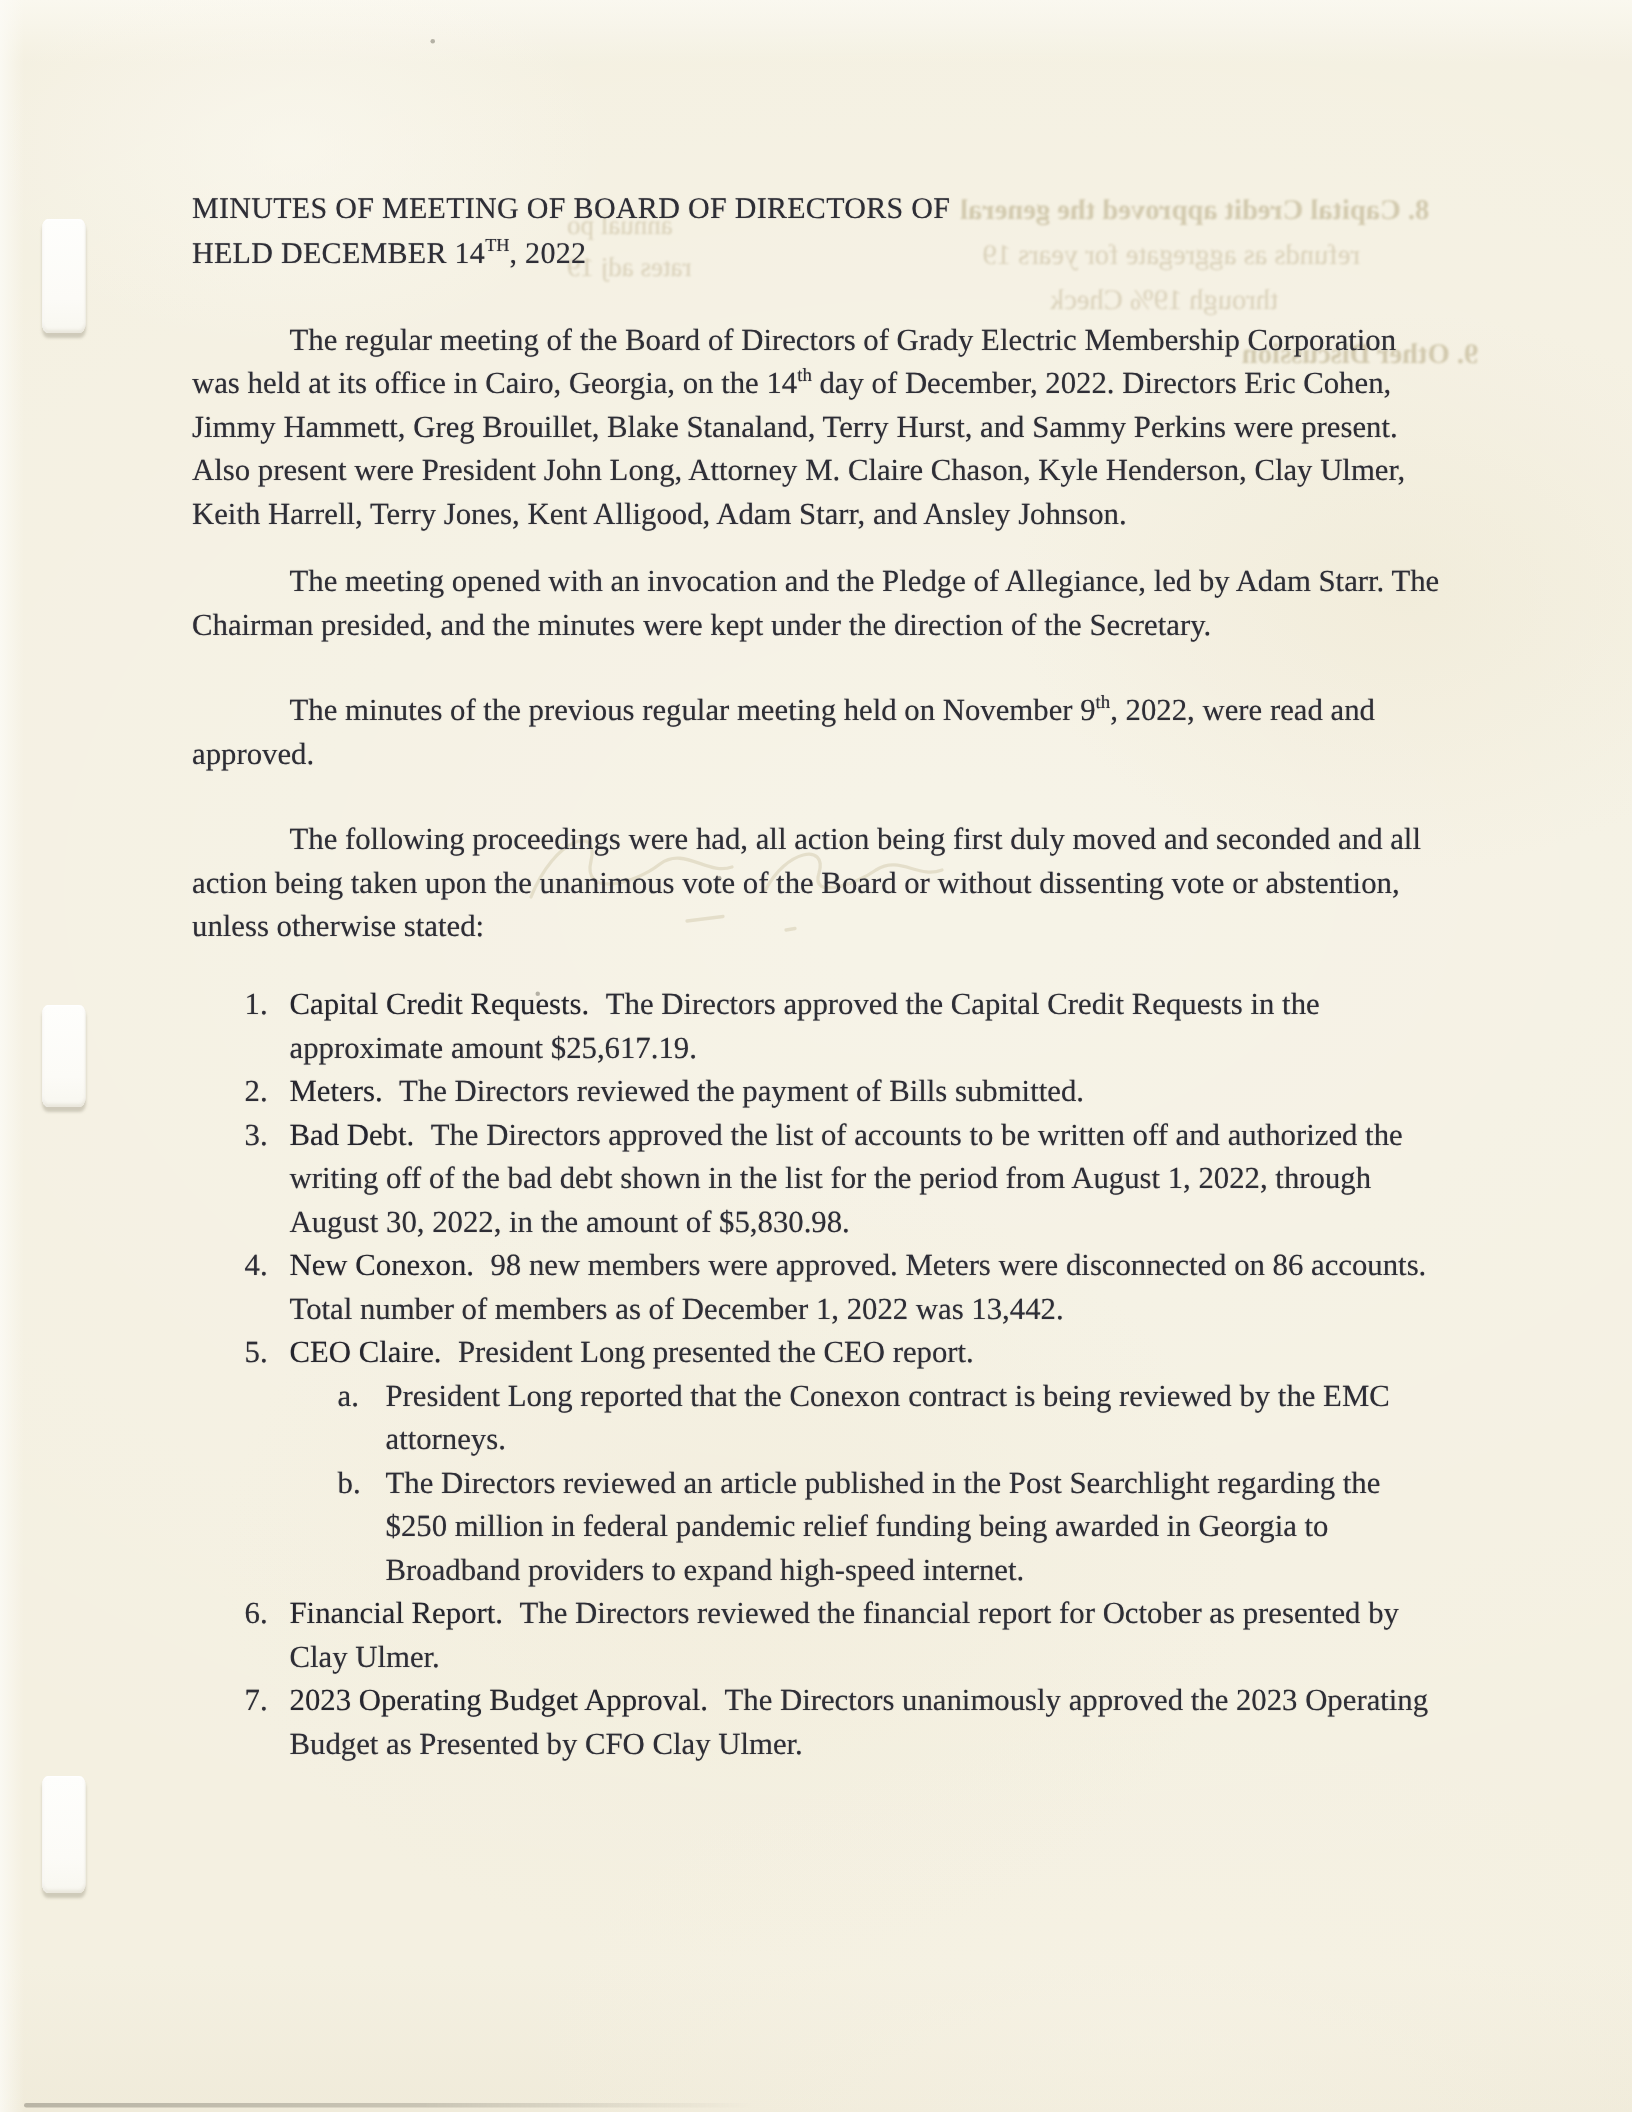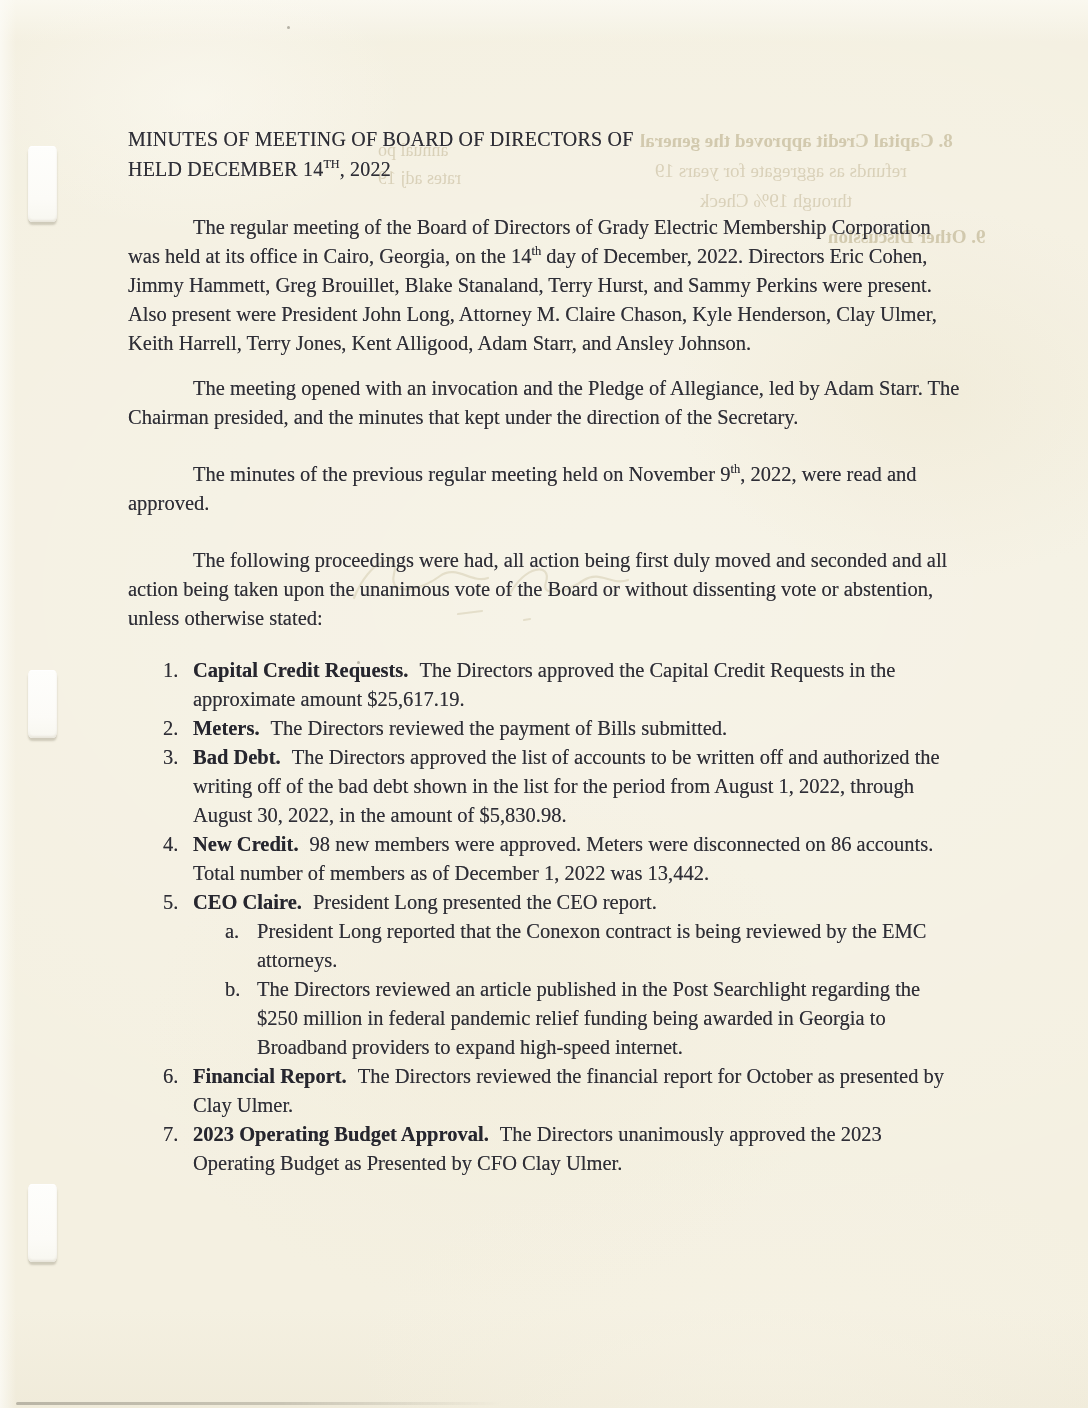--- a/index.html
+++ b/index.html
@@ -27,21 +27,21 @@
   }
   .title{text-align:left;font-size:20px;line-height:30px;letter-spacing:.2px;}
   sup{font-size:61%;line-height:0;vertical-align:super;letter-spacing:0;}
   .para{margin:0;text-indent:65px;}
   .mt-p1{margin-top:29px;font-family:Liberation Serif, serif;} .mt-p2{margin-top:16px;} .mt-p3{margin-top:28px;}
   .mt-p4{margin-top:28px;} .mt-list{margin-top:23px;}
   .row{display:flex;align-items:flex-start;}
   .num{flex:0 0 30px;margin-left:35px;}
   .li-body{flex:1;}
   .sub .num{flex:0 0 32px;margin-left:97px;}
-  .head{font-weight:700;margin-right:11px;color:#26262e;}
+  .head{font-weight:400;margin-right:11px;color:#26262e;}
   
   .hole{
     position:absolute;left:28px;width:29px;border-radius:4px/6px;
     background:linear-gradient(180deg,#fefefc 0%,#fcfbf7 70%,#f8f7f0 100%);
     box-shadow:0 3px 2px rgba(150,145,126,.4),
                inset 0 -2px 2px rgba(205,200,182,.35),
                inset 0 1px 1px rgba(255,255,255,.95),
                inset 1px 0 1px rgba(255,255,255,.6);
   }
   
@@ -94,40 +94,40 @@
 
   <div class="scan-edge"></div>
 
   <div class="content">
     <div class="title">
       <div>MINUTES OF MEETING OF BOARD OF DIRECTORS OF</div>
       <div>HELD DECEMBER 14<sup>TH</sup>, 2022</div>
     </div>
 
     <p class="para mt-p1">The regular meeting of the Board of Directors of Grady Electric Membership Corporation was held at its office in Cairo, Georgia, on the 14<sup>th</sup> day of December, 2022. Directors Eric Cohen, Jimmy Hammett, Greg Brouillet, Blake Stanaland, Terry Hurst, and Sammy Perkins were present. Also present were President John Long, Attorney M. Claire Chason, Kyle Henderson, Clay Ulmer, Keith Harrell, Terry Jones, Kent Alligood, Adam Starr, and Ansley Johnson.</p>
-    <p class="para mt-p2">The meeting opened with an invocation and the Pledge of Allegiance, led by Adam Starr. The Chairman presided, and the minutes that kept under the direction of the Secretary.</p>
+    <p class="para mt-p2">The meeting opened with an invocation and the Pledge of Allegiance, led by Adam Starr. The Chairman presided, and the minutes were kept under the direction of the Secretary.</p>
     <p class="para mt-p3">The minutes of the previous regular meeting held on November 9<sup>th</sup>, 2022, were read and approved.</p>
     <p class="para mt-p4">The following proceedings were had, all action being first duly moved and seconded and all action being taken upon the unanimous vote of the Board or without dissenting vote or abstention, unless otherwise stated:</p>
 
     <div class="mt-list">
         <div class="row">
           <span class="num">1.</span>
           <span class="li-body"><b class="head">Capital Credit Requests.</b>The Directors approved the Capital Credit Requests in the approximate amount $25,617.19.</span>
         </div>
         <div class="row">
           <span class="num">2.</span>
           <span class="li-body"><b class="head">Meters.</b>The Directors reviewed the payment of Bills submitted.</span>
         </div>
         <div class="row">
           <span class="num">3.</span>
           <span class="li-body"><b class="head">Bad Debt.</b>The Directors approved the list of accounts to be written off and authorized the writing off of the bad debt shown in the list for the period from August 1, 2022, through August 30, 2022, in the amount of $5,830.98.</span>
         </div>
         <div class="row">
           <span class="num">4.</span>
-          <span class="li-body"><b class="head">New Credit.</b>98 new members were approved. Meters were disconnected on 86 accounts. Total number of members as of December 1, 2022 was 13,442.</span>
+          <span class="li-body"><b class="head">New Conexon.</b>98 new members were approved. Meters were disconnected on 86 accounts. Total number of members as of December 1, 2022 was 13,442.</span>
         </div>
         <div class="row">
           <span class="num">5.</span>
           <span class="li-body"><b class="head">CEO Claire.</b>President Long presented the CEO report.</span>
         </div>
         <div class="row sub">
           <span class="num">a.</span>
           <span class="li-body">President Long reported that the Conexon contract is being reviewed by the EMC attorneys.</span>
         </div>
         <div class="row sub">

